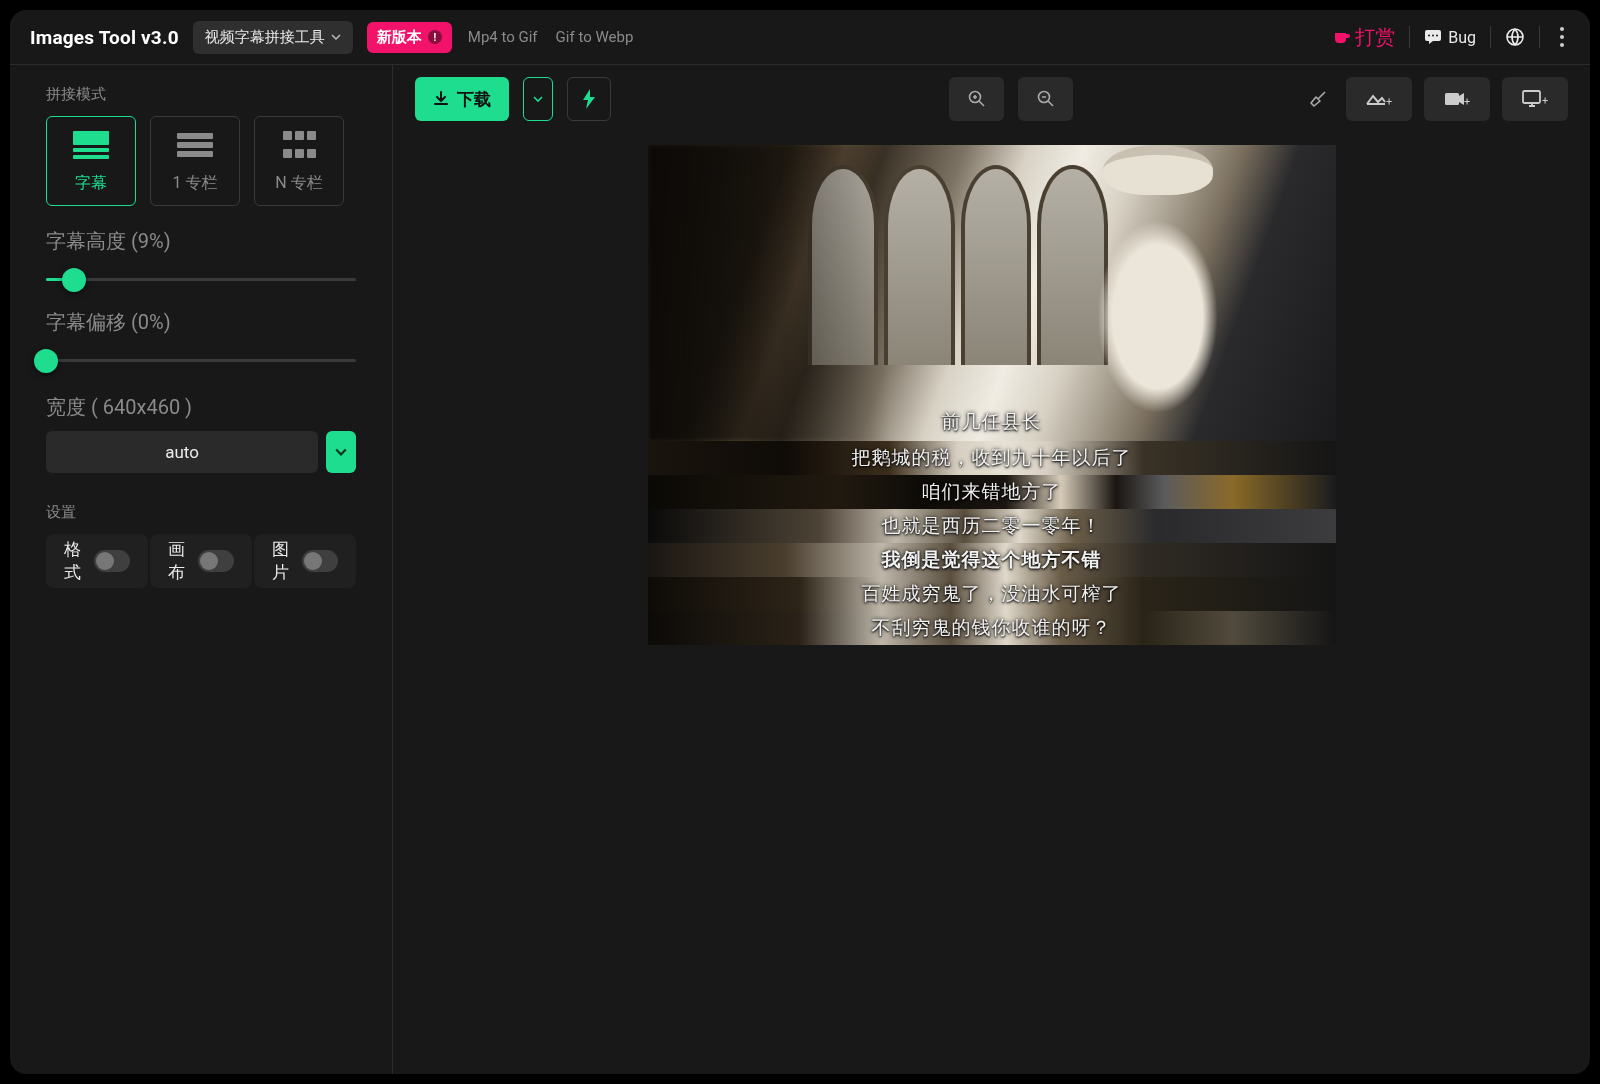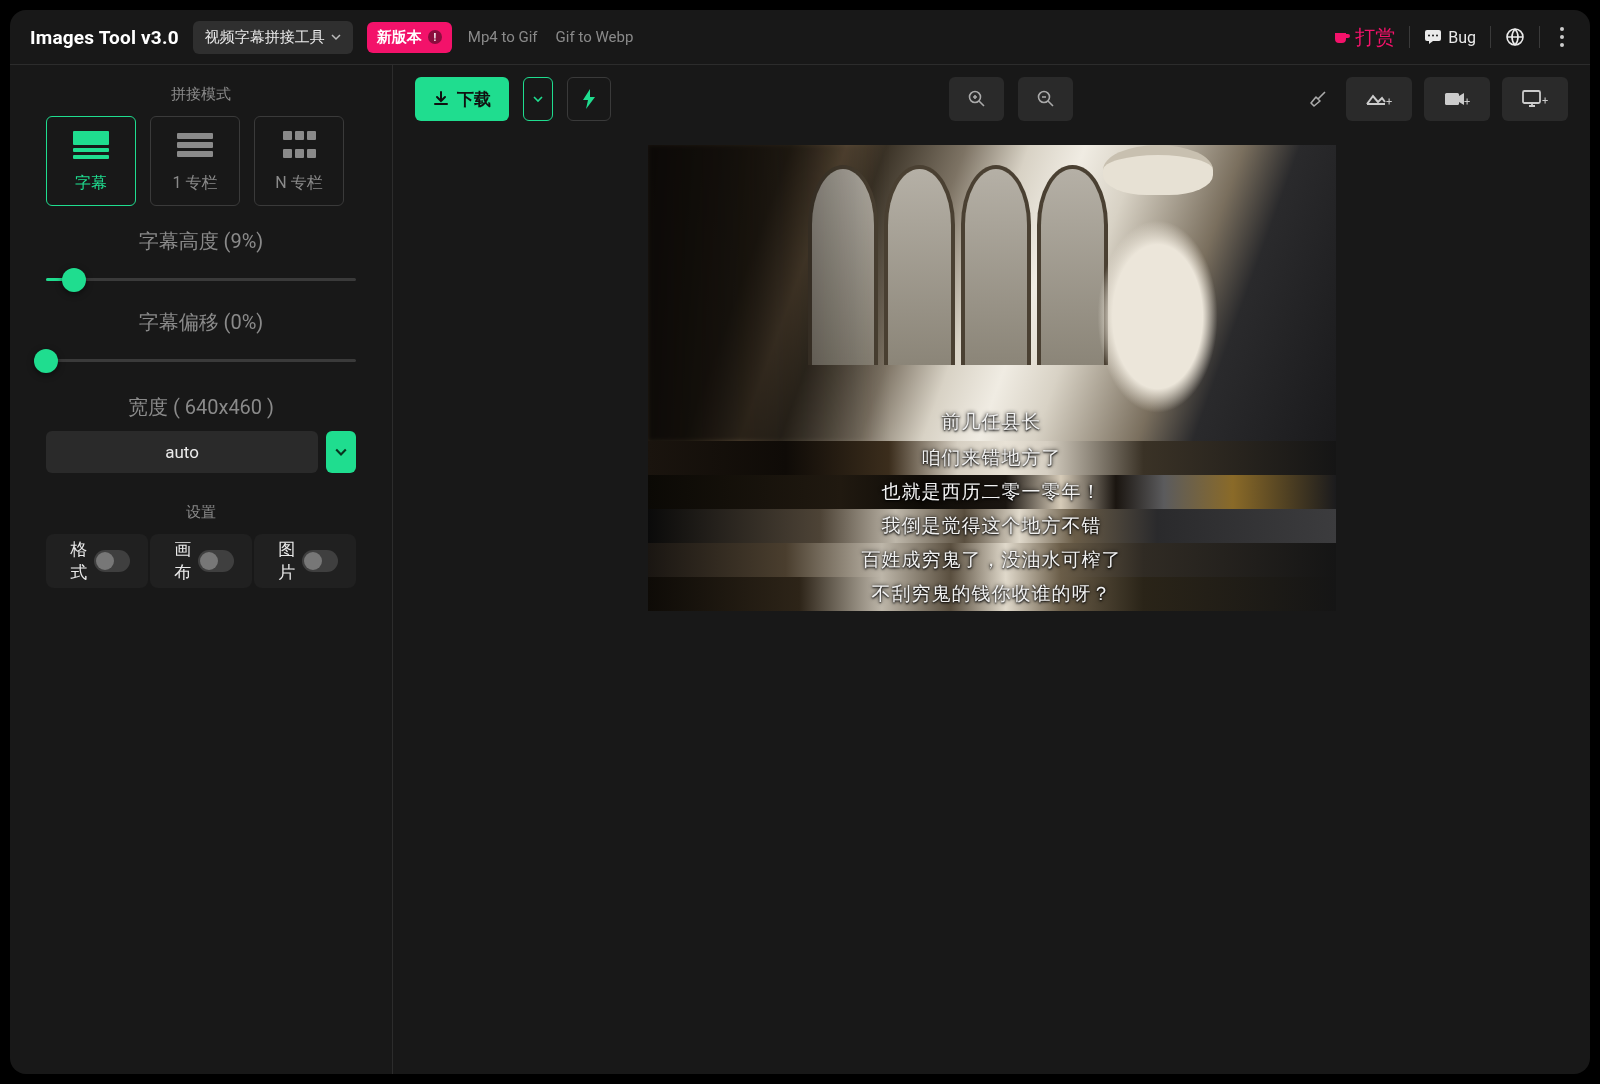--- a/index.html
+++ b/index.html
@@ -116,21 +116,20 @@
     display:flex;
     overflow:hidden;
   }
   
   .sidebar {
     width: 382px;
     padding: 20px 36px 20px 36px;
     overflow-y:auto;
     position:relative;
     z-index:2;
-    text-align:center;
   }
   .sec-label {
     color: #8a8a8a;
     font-size: 15px;
     margin-bottom: 12px;
   }
   .mode-grid {
     display:flex;gap:14px;margin-bottom:22px;
   }
   .mode-card {
@@ -248,21 +247,21 @@
     filter:blur(2px);
   }
   .strip{
     height:34px;position:relative;display:flex;align-items:center;justify-content:center;
     color:#f2f2f2;font-size:19px;letter-spacing:1px;text-shadow:0 1px 2px #000,0 0 4px #000;
     overflow:hidden;
   }
   .strip:nth-of-type(2){background:linear-gradient(90deg,#1a140e,#0f0b07 20%,#3b2d1c 35%,#d6cfc2 45%,#e8e2d6 52%,#d6cfc2 58%,#3a3226 72%,#151515 100%);}
   .strip:nth-of-type(3){background:linear-gradient(90deg,#0b0905,#201910 28%,#0e0b07 40%,#1a1510 52%,#d6cbb8 60%,#1a1510 68%,#5b5b5d 75%,#8a6a28 85%,#1b1b1d 100%);}
   .strip:nth-of-type(4){background:linear-gradient(90deg,#0a0a0a,#4d4336 25%,#beb7aa 36%,#5a4f3f 46%,#e0d9cb 54%,#6a5d48 62%,#2a2a2c 74%,#3c3c3e 100%);}
-  .strip:nth-of-type(5){background:linear-gradient(90deg,#1a1612,#4a3e2e 20%,#bdb6a9 34%,#5a4f3f 44%,#e0d9cb 52%,#6a5d48 60%,#302b24 72%,#151515 100%);}
+  .strip:nth-of-type(5){background:linear-gradient(90deg,#1a1612,#4a3e2e 20%,#bdb6a9 34%,#5a4f3f 44%,#e0d9cb 52%,#6a5d48 60%,#302b24 72%,#151515 100%);font-weight:bold;}
   .strip:nth-of-type(6){background:linear-gradient(90deg,#0e0b07,#2d2418 22%,#bdb6a9 34%,#5a4f3f 44%,#e0d9cb 52%,#6a5d48 60%,#2a2418 72%,#151515 100%);}
   .strip:nth-of-type(7){background:linear-gradient(90deg,#0c0a07,#2a2218 22%,#bdb6a9 34%,#5a4f3f 44%,#e0d9cb 52%,#6a5d48 60%,#2a2418 72%,#514a3d 85%,#151515 100%);}
   .frame-main .sub0{
     position:absolute;bottom:6px;left:0;right:0;text-align:center;
     color:#f2f2f2;font-size:19px;letter-spacing:1px;text-shadow:0 1px 2px #000,0 0 4px #000;
   }
   svg{display:block;}
 </style>
 </head>
 <body>
@@ -476,20 +475,23 @@
                 <div class="arch"></div>
                 <div class="arch"></div>
                 <div class="arch"></div>
               </div>
             <div class="figure"></div>
             <div class="hat"></div>
             <div class="shadow-left"></div>
             <div class="sub0">前几任县长</div>
           </div>
           <div class="strip">
+              <span>把鹅城的税，收到九十年以后了</span>
+            </div>
+          <div class="strip">
               <span>咱们来错地方了</span>
             </div>
           <div class="strip">
               <span>也就是西历二零一零年！</span>
             </div>
           <div class="strip">
               <span>我倒是觉得这个地方不错</span>
             </div>
           <div class="strip">
               <span>百姓成穷鬼了，没油水可榨了</span>

